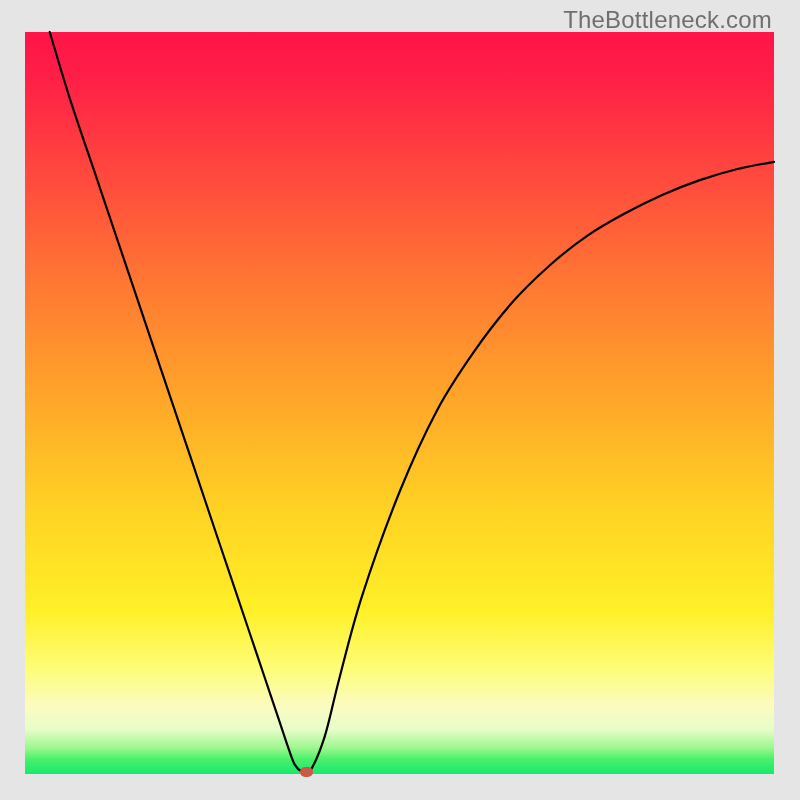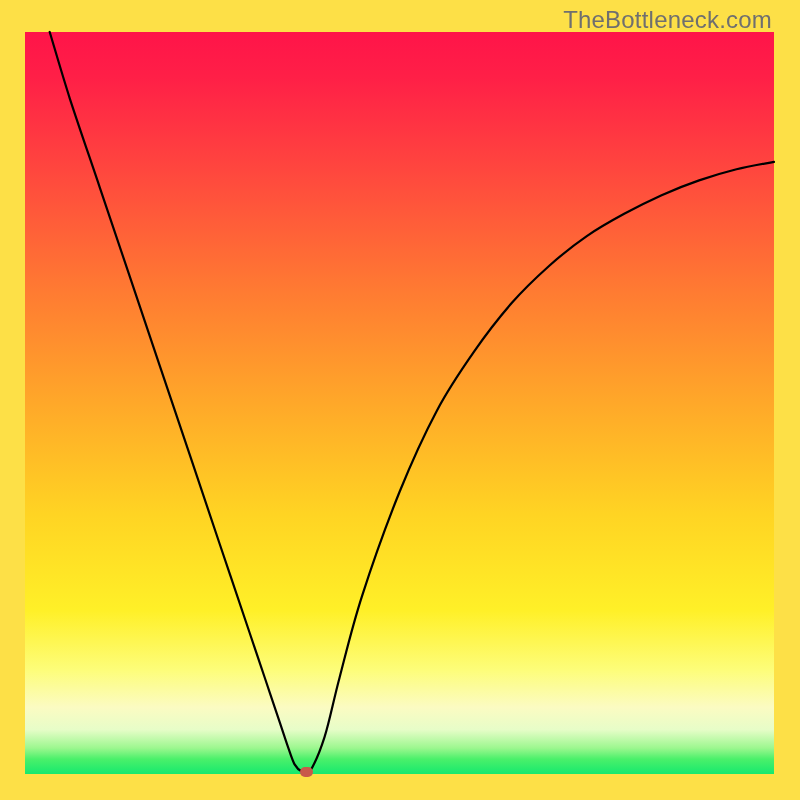--- a/index.html
+++ b/index.html
@@ -8,21 +8,21 @@
     width: 800px;
     height: 800px;
     background: #000;
     overflow: hidden;
     font-family: Arial, Helvetica, sans-serif;
   }
   .frame {
     position: absolute;
     left: 0; top: 0;
     width: 800px; height: 800px;
-    background: #fde047;
+    background: #e5e5e5;
   }
   .plot-area {
     position: absolute;
     left: 25px;
     top: 32px;
     width: 749px;
     height: 742px;
     
     background: linear-gradient(
       to bottom,

